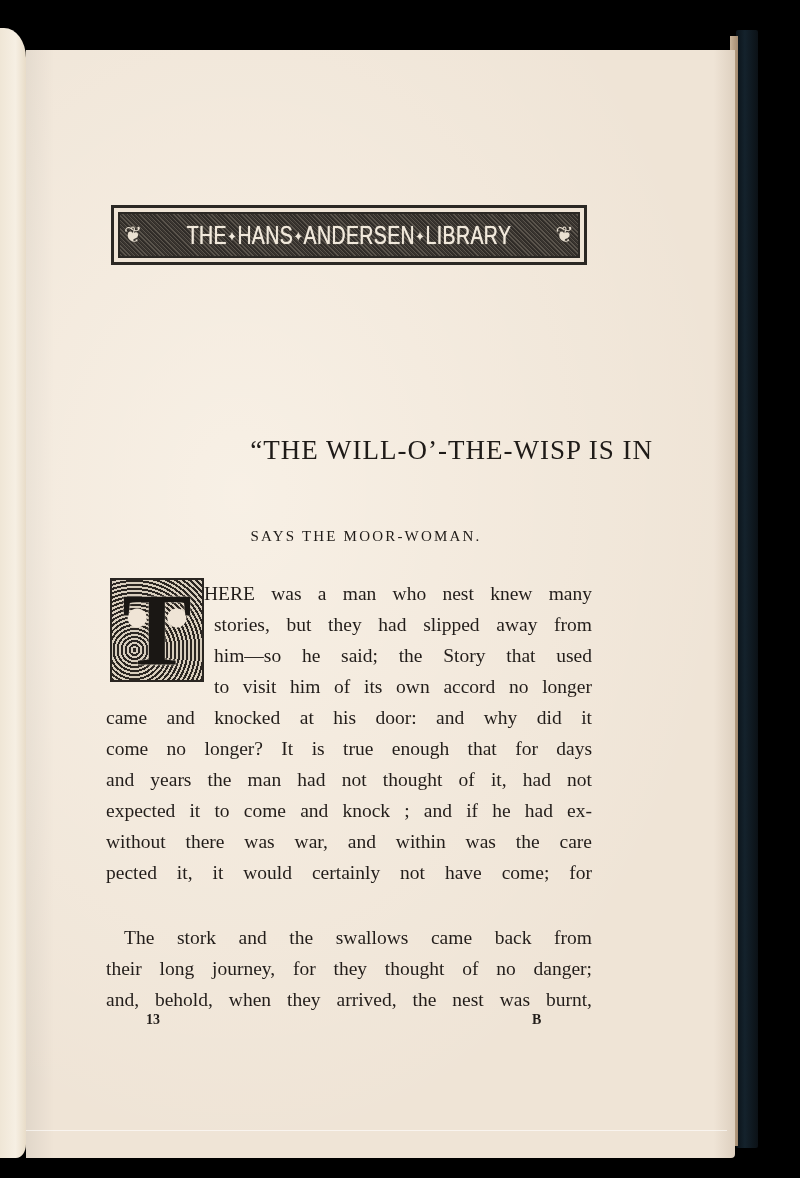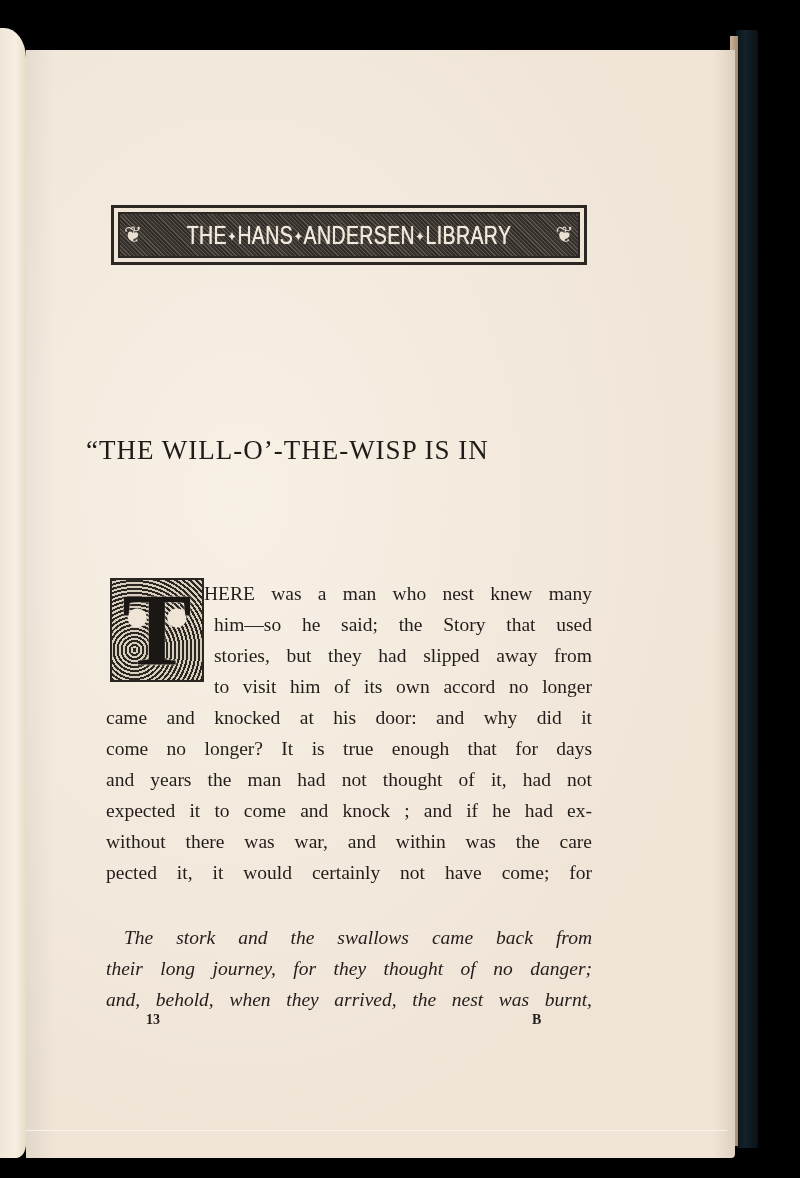--- a/index.html
+++ b/index.html
@@ -64,21 +64,21 @@
       color: #f1e9dc;
       font-family: "Liberation Sans", "DejaVu Sans", sans-serif;
       font-size: 25px; letter-spacing: 0.5px;
       transform: scaleX(0.78);
       white-space: nowrap;
       text-shadow: 0 0 1px #f1e9dc;
     }
     .banner-text .sep { font-size: 13px; vertical-align: middle; padding: 0 1px; }
     
     .title {
-      position: absolute; left: 60px; width: 560px; text-align: left;
+      position: absolute; left: 67px; width: 560px; text-align: right;
       color: #1f1b18; font-size: 27px; letter-spacing: 1px; line-height: 36px;
       top: 382px;
     }
     .subtitle {
       position: absolute; left: 60px; width: 560px; text-align: center;
       color: #1f1b18; font-size: 15px; letter-spacing: 2.2px;
       top: 478px;
     }
     
     .dropcap {
@@ -106,21 +106,21 @@
     }
     .line {
       height: 31px; line-height: 31px; white-space: nowrap;
       text-align-last: justify; display: block;
     }
     .line.last { text-align-last: left; }
     .line.indent-cap { margin-left: 98px; }
     .line.indent-cap2 { margin-left: 108px; }
     .line.para { text-indent: 18px; }
     .p1 { top: 528px; }
-    .p2 { top: 872px; font-style: italic; }
+    .p2 { top: 872px; }
     .folio {
       position: absolute; top: 962px; color: #221d1a; font-size: 14px; font-weight: bold;
     }
     .folio.num { left: 120px; font-family: Liberation Serif, serif; }
     .folio.sig { left: 506px; }
   </style>
 </head>
 <body>
 
 <div class="left-leaf"></div>
@@ -136,29 +136,30 @@
         <span>THE</span><span class="sep">✦</span><span>HANS</span><span class="sep">✦</span><span>ANDERSEN</span><span class="sep">✦</span><span>LIBRARY</span>
       </span>
       <span class="banner-orn right">❦</span>
     </div>
   </div>
 
   <div class="title">
     <div>“THE WILL-O’-THE-WISP IS IN</div>
   </div>
 
+  <div class="subtitle">SAYS THE MOOR-WOMAN.</div>
 
   <div class="dropcap">
     <span class="dropcap-letter">T</span>
   </div>
 
   <div class="body-text p1">
     <span class="line indent-cap">HERE was a man who nest knew many</span>
+    <span class="line indent-cap2">stories, but they had slipped away from</span>
     <span class="line indent-cap2">him—so he said; the Story that used</span>
-    <span class="line indent-cap2">stories, but they had slipped away from</span>
     <span class="line indent-cap2">to visit him of its own accord no longer</span>
     <span class="line">came and knocked at his door: and why did it</span>
     <span class="line">come no longer? It is true enough that for days</span>
     <span class="line">and years the man had not thought of it, had not</span>
     <span class="line">expected it to come and knock ; and if he had ex-</span>
     <span class="line">without there was war, and within was the care</span>
     <span class="line">pected it, it would certainly not have come; for</span>
   </div>
 
   <div class="body-text p2">

